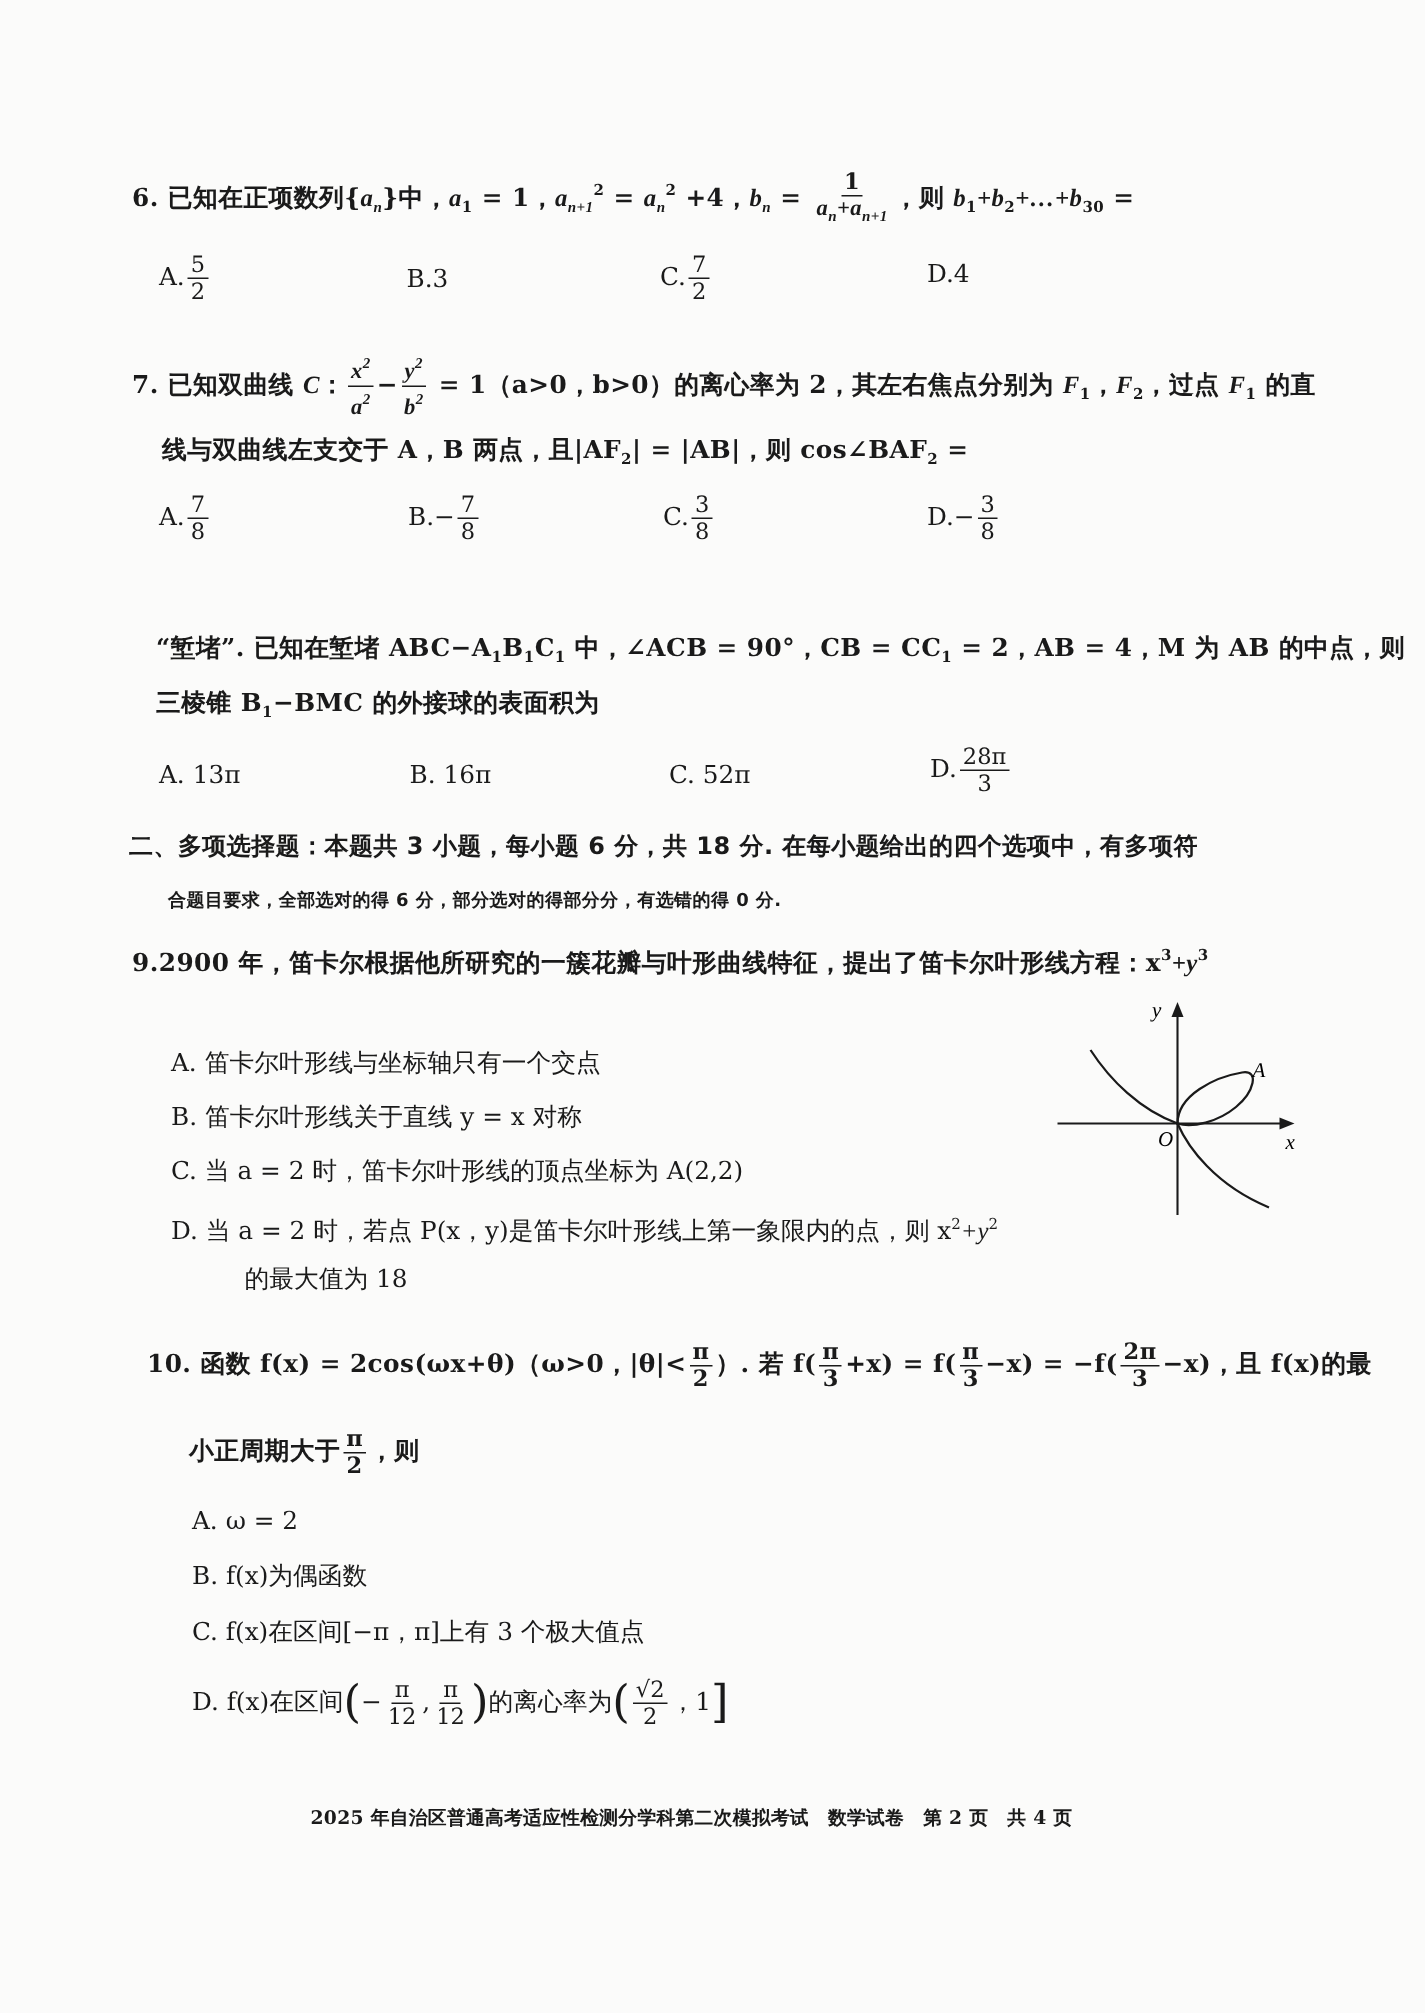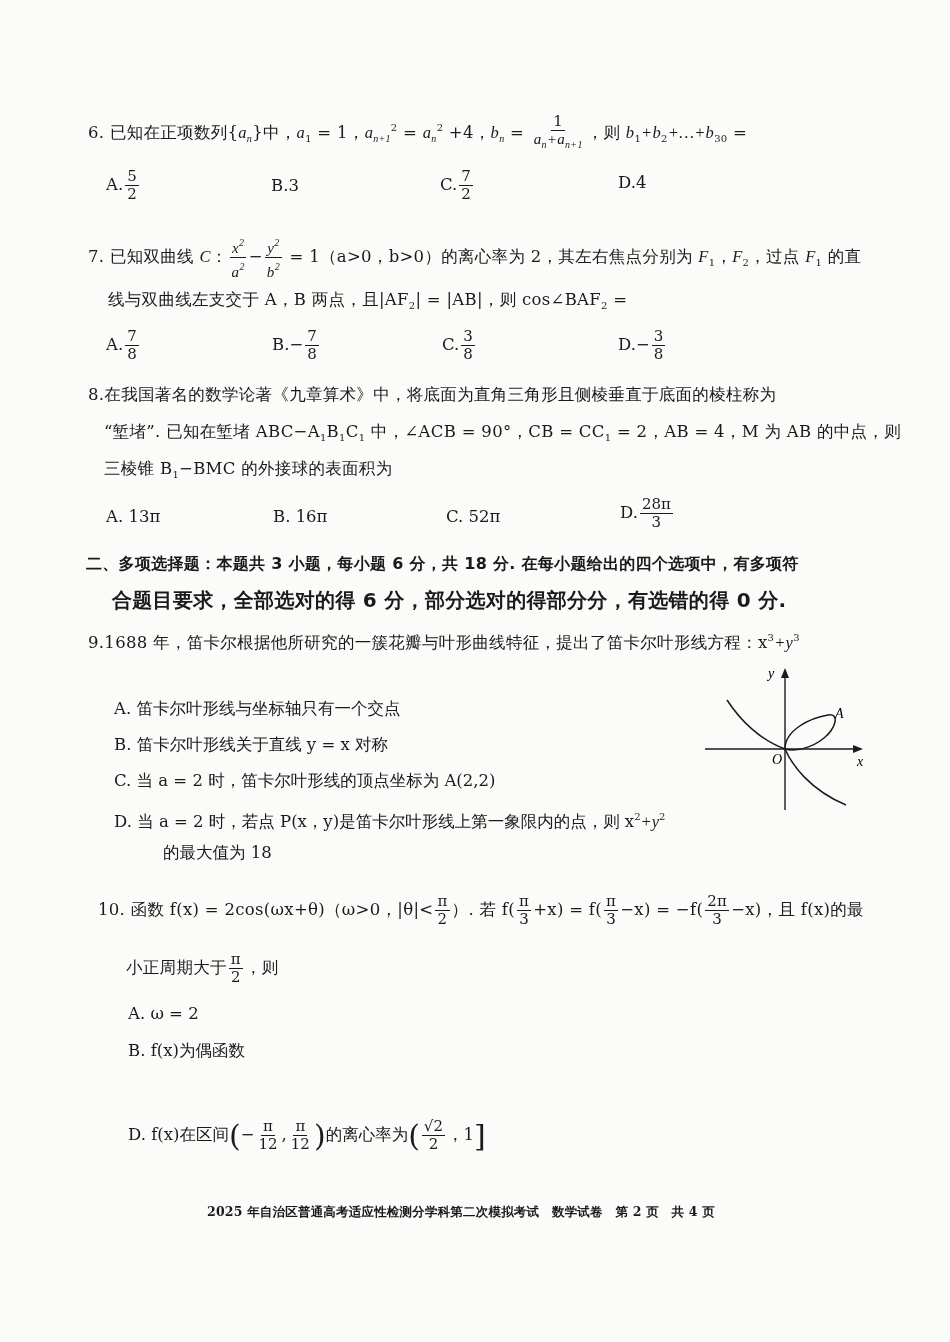--- a/index.html
+++ b/index.html
@@ -2,21 +2,21 @@
 <html><head>
 <meta charset="utf-8">
 <style>
   html, body { margin:0; padding:0; }
   body {
     width:950px; height:1342px; background:#fbfbfa; color:#1a1a1a;
     font-family:"DejaVu Serif", "Liberation Serif", serif;
     position:relative; overflow:hidden;
   }
   .page { position:absolute; left:0; top:0; width:950px; height:1342px; }
-  .line { position:absolute; font-size:16.5px; line-height:22px; white-space:nowrap; letter-spacing:0.3px; }
+  .line { position:absolute; font-size:16.5px; line-height:22px; white-space:nowrap; letter-spacing:0.3px;font-weight:bold; }
   .it { font-style:italic; font-family:"Liberation Serif", serif; }
   .sub { font-size:10px; vertical-align:-4px; }
   .sup { font-size:10px; vertical-align:7px; }
   .frac { display:inline-flex; flex-direction:column; align-items:center; vertical-align:middle; margin:0 2px; font-size:15px; line-height:17px; }
   .frac .num { border-bottom:1.3px solid #1a1a1a; padding:0 2px; }
   .frac .den { padding:0 2px; }
   .opt { position:absolute; font-size:16.5px; line-height:22px; white-space:nowrap; }
   .bold { font-weight:bold; font-family:"DejaVu Sans", "Liberation Sans", sans-serif; }
   .footer { position:absolute; left:207px; top:1204px; font-size:12.5px; font-weight:bold; font-family:"DejaVu Serif", serif; white-space:nowrap; letter-spacing:0.2px; }
   .bracket { font-size:30px; vertical-align:middle; line-height:30px; font-weight:lighter; }
@@ -86,23 +86,20 @@
         <span class="den">8</span>
       </span>
   </div>
   <div class="opt" style="left:618px; top:328px;">
     <span>D.</span><span>−</span><span class="frac">
         <span class="num">3</span>
         <span class="den">8</span>
       </span>
   </div>
 
-  <div class="line" style="left:88px; top:384px;">
-    <span>8.</span><span>在我国著名的数学论著《九章算术》中，将底面为直角三角形且侧棱垂直于底面的棱柱称为</span>
-  </div>
   <div class="line" style="left:104px; top:421px;">
     <span>“堑堵”. 已知在堑堵 ABC−A</span><span class="sub">1</span><span>B</span><span class="sub">1</span><span>C</span><span class="sub">1</span><span> 中，∠ACB = 90°，CB = CC</span><span class="sub">1</span><span> = 2，AB = 4，M 为 AB 的中点，则</span>
   </div>
   <div class="line" style="left:104px; top:458px;">
     <span>三棱锥 B</span><span class="sub">1</span><span>−BMC 的外接球的表面积为</span>
   </div>
 
   <div class="opt" style="left:106px; top:506px;">
     <span>A.</span> <span>13π</span>
   </div>
@@ -113,24 +110,24 @@
     <span>C.</span> <span>52π</span>
   </div>
   <div class="opt" style="left:620px; top:496px;">
     <span>D.</span><span class="frac">
         <span class="num">28π</span>
         <span class="den">3</span>
       </span>
   </div>
 
   <div class="line bold" style="left:86px; top:553px; font-size:16px;">二、多项选择题：本题共 3 小题，每小题 6 分，共 18 分. 在每小题给出的四个选项中，有多项符</div>
-  <div class="line bold" style="left:112px; top:589px; font-size:20px;">合题目要求，全部选对的得 6 分，部分选对的得部分分，有选错的得 0 分.</div>
+  <div class="line bold" style="left:112px; top:589px; font-size:12px;">合题目要求，全部选对的得 6 分，部分选对的得部分分，有选错的得 0 分.</div>
 
   <div class="line" style="left:88px; top:627px;">
-    <span>9.</span><span>1688 年，笛卡尔根据他所研究的一簇花瓣与叶形曲线特征，提出了笛卡尔叶形线方程：x</span><span class="sup">3</span><span class="it">+y</span><span class="sup">3</span>
+    <span>9.</span><span>2900 年，笛卡尔根据他所研究的一簇花瓣与叶形曲线特征，提出了笛卡尔叶形线方程：x</span><span class="sup">3</span><span class="it">+y</span><span class="sup">3</span>
   </div>
 
   <div class="opt" style="left:114px; top:734px;">
     <span>B.</span> <span>笛卡尔叶形线关于直线 y = x 对称</span>
   </div>
   <div class="opt" style="left:114px; top:698px;">
     <span>A.</span> <span>笛卡尔叶形线与坐标轴只有一个交点</span>
   </div>
   <div class="opt" style="left:114px; top:770px;">
     <span>C.</span> <span>当 a = 2 时，笛卡尔叶形线的顶点坐标为 A(2,2)</span>
@@ -181,20 +178,23 @@
         <span class="den">2</span>
       </span><span>，则</span>
   </div>
 
   <div class="opt" style="left:128px; top:1003px;">
     <span>A.</span> <span>ω = 2</span>
   </div>
   <div class="opt" style="left:128px; top:1040px;">
     <span>B.</span> <span>f(x)为偶函数</span>
   </div>
+  <div class="opt" style="left:128px; top:1077px;">
+    <span>C.</span> <span>f(x)在区间[−π，π]上有 3 个极大值点</span>
+  </div>
   <div class="opt" style="left:128px; top:1118px;">
     <span>D.</span> <span>f(x)在区间</span><span class="bracket">(</span><span>−</span><span class="frac">
         <span class="num">π</span>
         <span class="den">12</span>
       </span>,<span class="frac">
         <span class="num">π</span>
         <span class="den">12</span>
       </span><span class="bracket">)</span><span>的离心率为</span><span class="bracket">(</span><span class="frac">
         <span class="num">√2</span>
         <span class="den">2</span>

